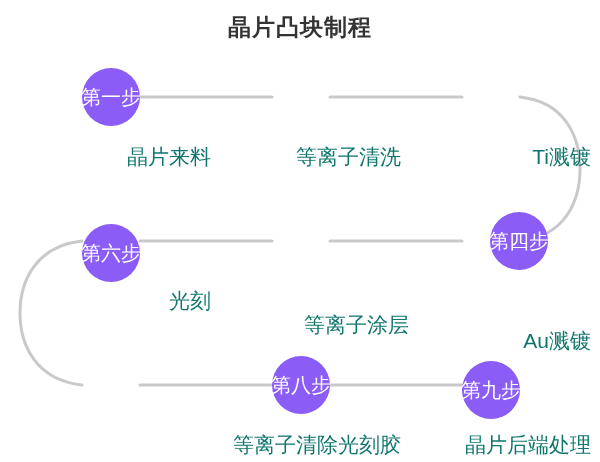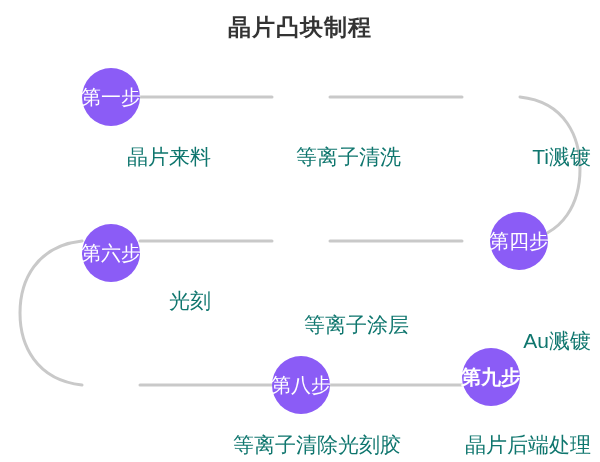--- a/index.html
+++ b/index.html
@@ -102,18 +102,18 @@
     <span>第六步</span>
   </div>
   <div class="node-label" style="left:11px; top:291px;">光刻</div>
 
 
   <div class="node" style="left:272px; top:356px;">
     <span>第八步</span>
   </div>
   <div class="node-label" style="left:201px; top:435px;">等离子清除光刻胶</div>
 
-  <div class="node" style="left:462px; top:348px;font-weight:bold;">
+  <div class="node" style="left:462px; top:361px;">
     <span>第九步</span>
   </div>
   <div class="node-label" style="left:391px; top:435px;">晶片后端处理</div>
 
 </div>
 
 </body></html>

